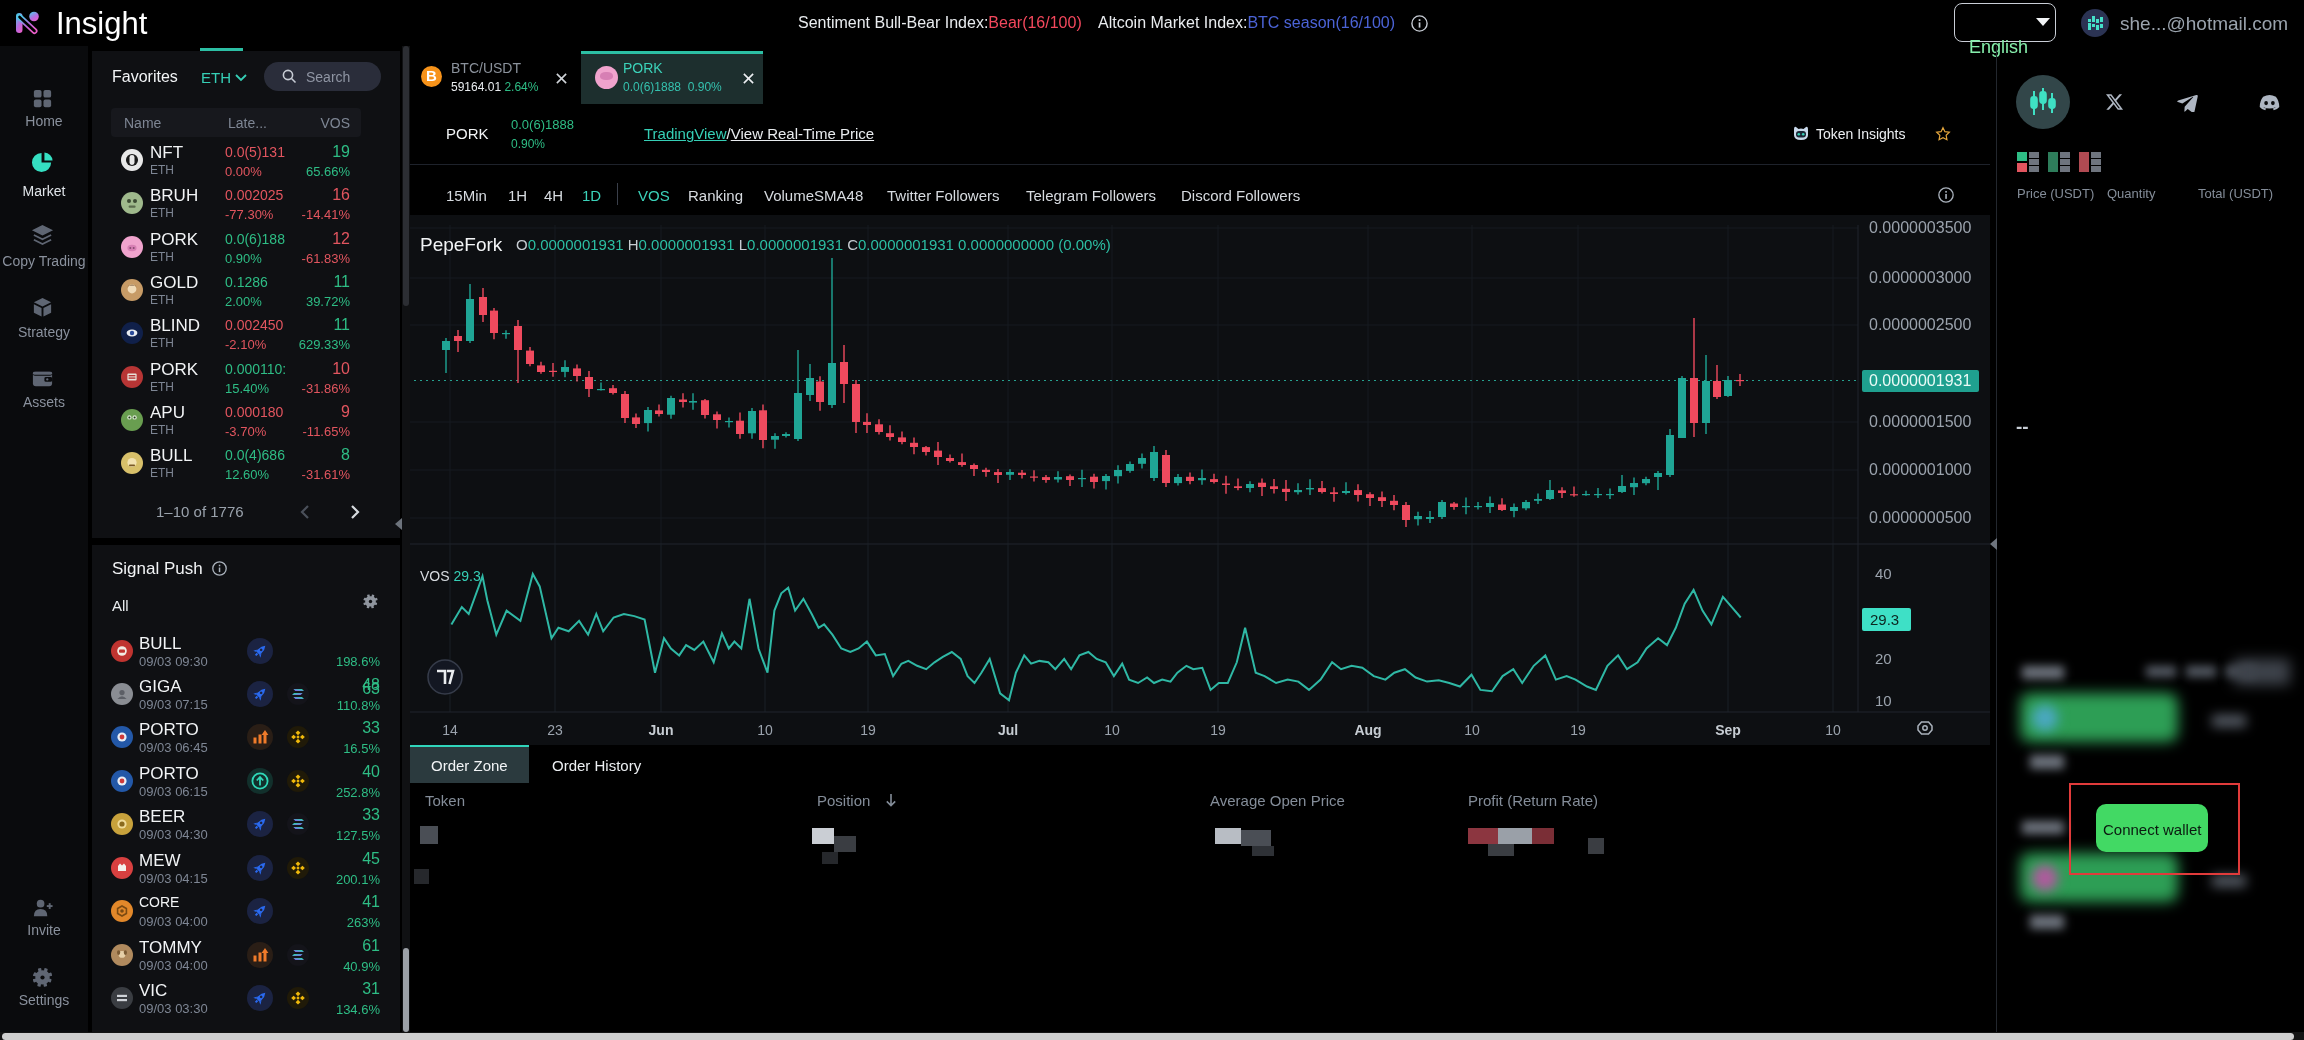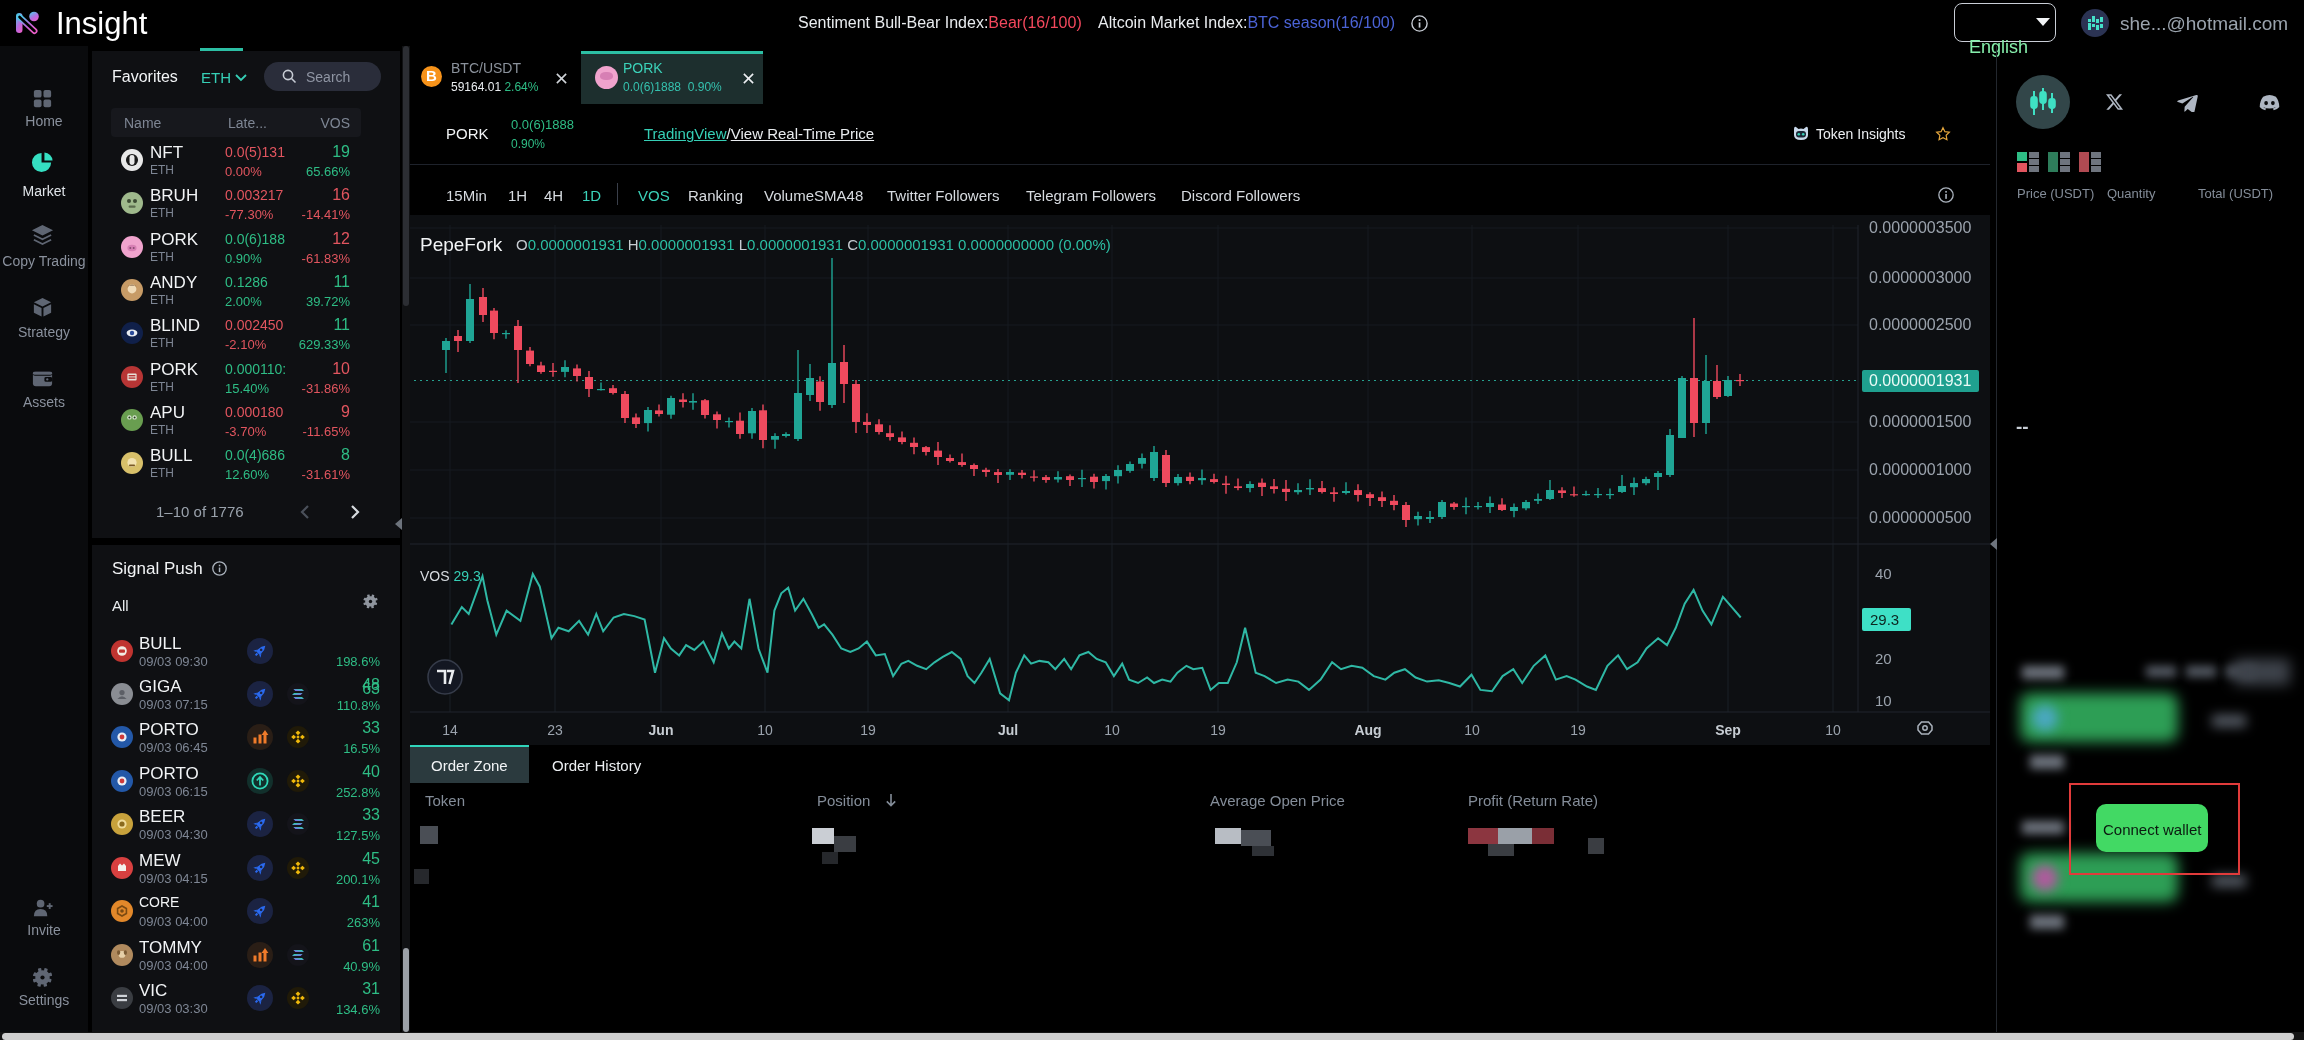--- a/index.html
+++ b/index.html
@@ -149,42 +149,42 @@
 <div class="ab fs16 g tr" style="left:280px;top:143px;width:70px;">19</div>
 <div class="ab fs13 g tr" style="left:280px;top:164px;width:70px;">65.66%</div>
 <svg class="ab" style="left:121px;top:192.35px" width="22" height="22" viewBox="-11 -11 22 22">
       <circle cx="0" cy="0" r="11" fill="#9fb98c"></circle>
       <circle cx="-3" cy="-2" r="2" fill="#3c4a33"></circle>
       <circle cx="3" cy="-2" r="2" fill="#3c4a33"></circle>
       <rect x="-3.4" y="2.4" width="7" height="2.4" rx="1" fill="#5b6b4d"></rect>
     </svg>
 <div class="ab" style="left:150px;top:186px;font-size:17px;color:#f2f4f6;">BRUH</div>
 <div class="ab fs12" style="left:150px;top:206px;color:#7e8694;">ETH</div>
-<div class="ab fs14 r" style="left:225px;top:187px;">0.003217</div>
+<div class="ab fs14 r" style="left:225px;top:187px;">0.002025</div>
 <div class="ab fs13 r" style="left:225px;top:207px;">-77.30%</div>
 <div class="ab fs16 r tr" style="left:280px;top:186px;width:70px;">16</div>
 <div class="ab fs13 r tr" style="left:280px;top:207px;width:70px;">-14.41%</div>
 <svg class="ab" style="left:121px;top:235.7px" width="22" height="22" viewBox="-11 -11 22 22">
       <circle cx="0" cy="0" r="11" fill="#f0a3cd"></circle>
       <ellipse cx="0" cy="1" rx="4.6" ry="3.2" fill="#d77fb4"></ellipse>
       <circle cx="-1.7" cy="1" r="1" fill="#8a4a72"></circle>
       <circle cx="1.7" cy="1" r="1" fill="#8a4a72"></circle>
     </svg>
 <div class="ab" style="left:150px;top:230px;font-size:17px;color:#f2f4f6;">PORK</div>
 <div class="ab fs12" style="left:150px;top:250px;color:#7e8694;">ETH</div>
 <div class="ab fs14 g" style="left:225px;top:231px;">0.0(6)188</div>
 <div class="ab fs13 g" style="left:225px;top:251px;">0.90%</div>
 <div class="ab fs16 r tr" style="left:280px;top:230px;width:70px;">12</div>
 <div class="ab fs13 r tr" style="left:280px;top:251px;width:70px;">-61.83%</div>
 <svg class="ab" style="left:121px;top:279.05px" width="22" height="22" viewBox="-11 -11 22 22">
       <circle cx="0" cy="0" r="11" fill="#c79b66"></circle>
       <circle cx="0" cy="-1" r="4.4" fill="#f0dbb8"></circle>
       <path d="M-5 -2 A5.4 5.4 0 0 1 5 -2 L3.5 -4.5 L-3.5 -4.5 Z" fill="#6b4a2f"></path>
     </svg>
-<div class="ab" style="left:150px;top:273px;font-size:17px;color:#f2f4f6;">ANDY</div>
+<div class="ab" style="left:150px;top:273px;font-size:17px;color:#f2f4f6;">GOLD</div>
 <div class="ab fs12" style="left:150px;top:293px;color:#7e8694;">ETH</div>
 <div class="ab fs14 g" style="left:225px;top:274px;">0.1286</div>
 <div class="ab fs13 g" style="left:225px;top:294px;">2.00%</div>
 <div class="ab fs16 g tr" style="left:280px;top:273px;width:70px;">11</div>
 <div class="ab fs13 g tr" style="left:280px;top:294px;width:70px;">39.72%</div>
 <svg class="ab" style="left:121px;top:322.4px" width="22" height="22" viewBox="-11 -11 22 22">
       <circle cx="0" cy="0" r="11" fill="#10204a"></circle>
       <ellipse cx="0" cy="0" rx="5.4" ry="3.4" fill="#e8ecf2"></ellipse>
       <circle cx="0" cy="0" r="2.2" fill="#2a4a9a"></circle>
     </svg>

